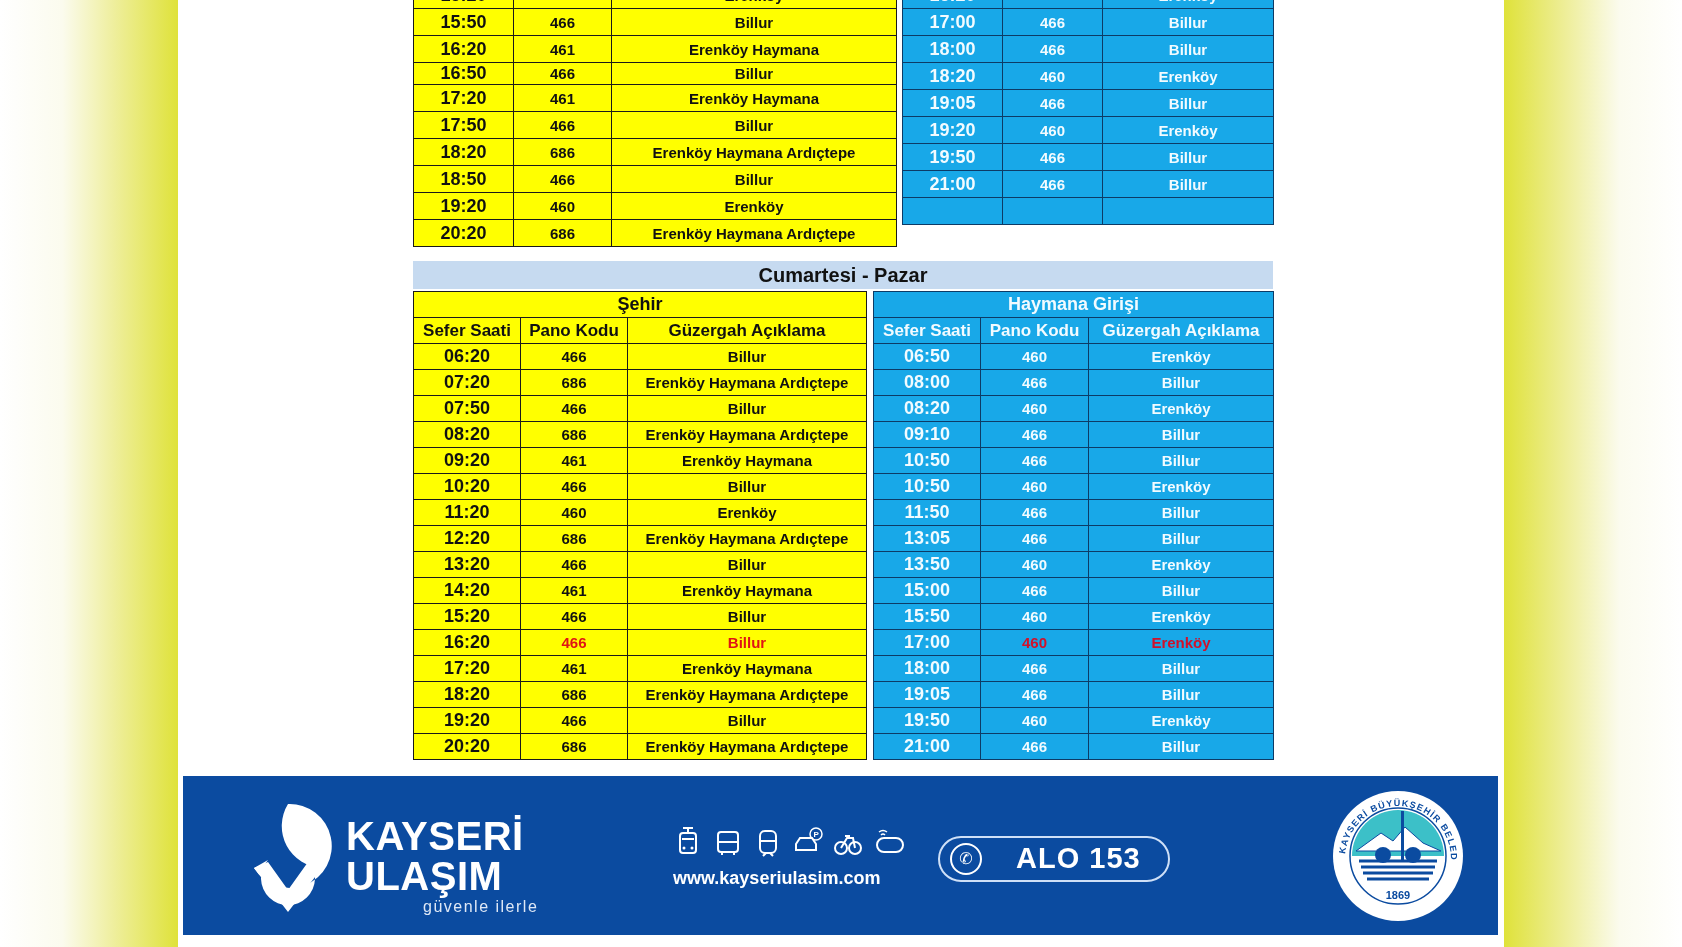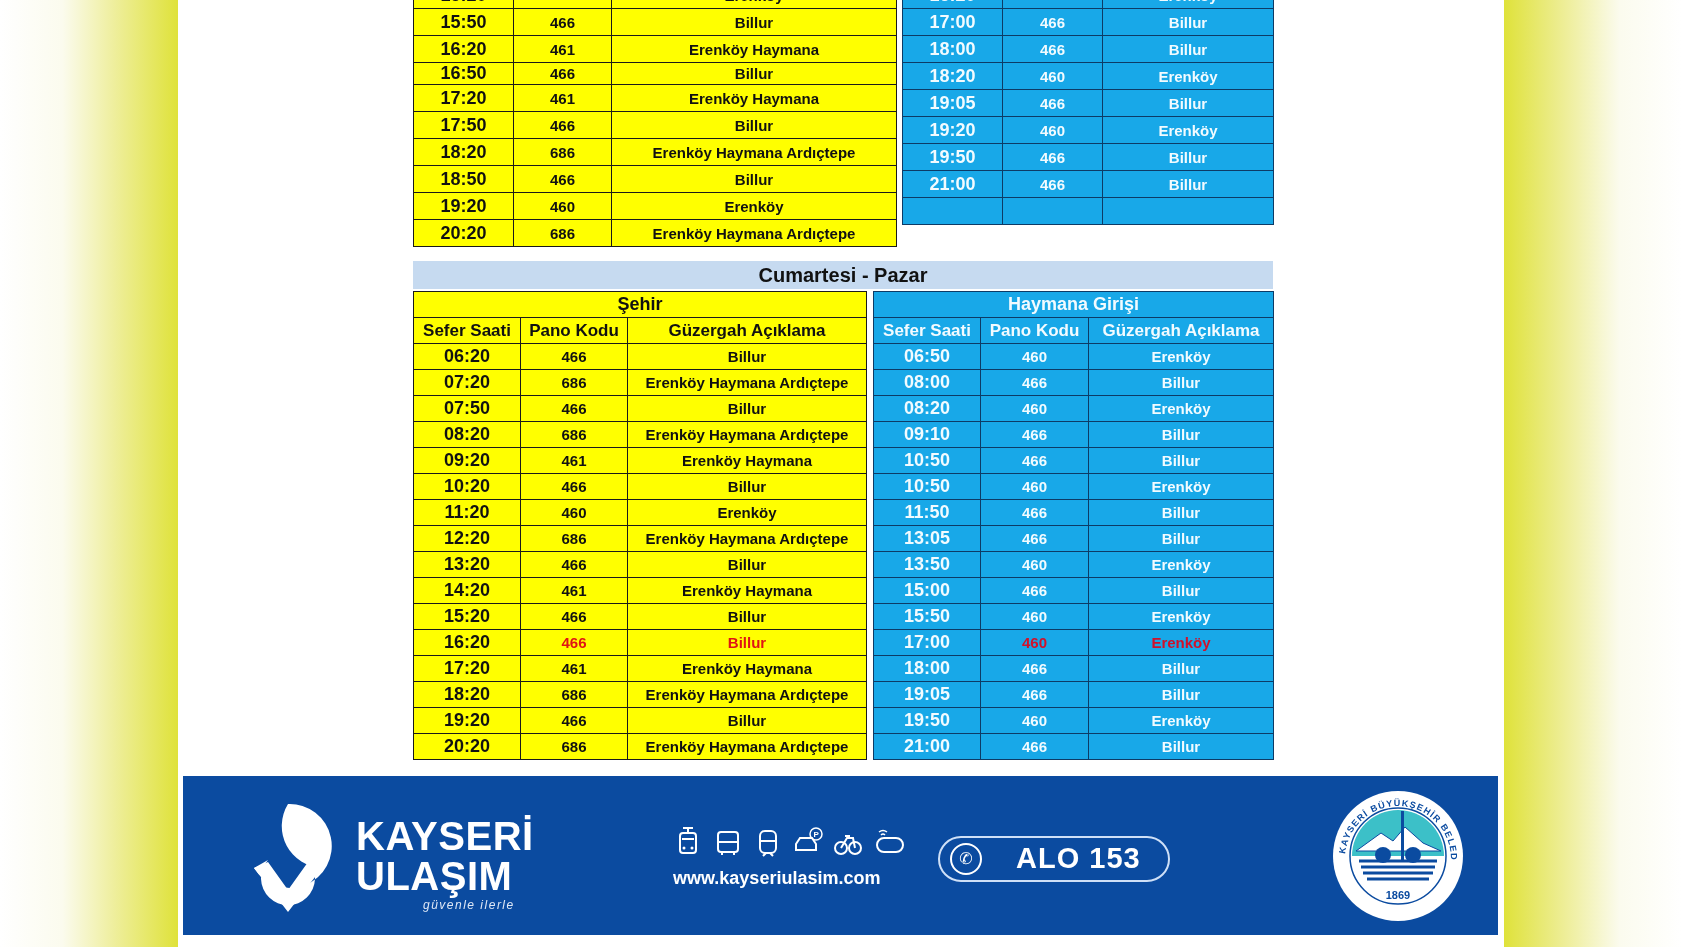--- a/index.html
+++ b/index.html
@@ -41,24 +41,24 @@
     position:absolute; left:413px; top:261px; width:860px; height:28px;
     background:#c6daf0; text-align:center; line-height:28px;
     font-weight:bold; font-size:20px; color:#111;
   }
 
   .footer {
     position:absolute; left:183px; top:776px; width:1315px; height:159px;
     background:#0b4ba0;
   }
   .logo-pin { position:absolute; left:55px; top:22px; width:100px; height:120px; }
-  .logo-title { position:absolute; left:173px; top:40px; color:#fff; font-weight:900;
+  .logo-title { position:absolute; left:163px; top:40px; color:#fff; font-weight:900;
     font-size:40px; line-height:40px; letter-spacing:0.5px; }
-  .logo-tag { position:absolute; left:240px; top:122px; color:#dfe8f6; font-size:12px;
-    font-style:italic; letter-spacing:1.5px; }
+  .logo-tag { position:absolute; left:240px; top:122px; color:#dfe8f6; font-size:16px;
+    letter-spacing:1.5px; }
   .modes { position:absolute; left:490px; top:50px; display:flex; gap:10px; }
   .mode { width:30px; height:32px; color:#fff; font-size:24px; line-height:32px; text-align:center; }
   .url { position:absolute; left:490px; top:92px; color:#fff; font-weight:bold; font-size:18px; }
   .alo {
     position:absolute; left:755px; top:60px; width:228px; height:42px;
     border:2px solid #cfe0f7; border-radius:24px; color:#fff;
   }
   .alo-icon { position:absolute; left:10px; top:5px; width:32px; height:32px;
     border:2.5px solid #fff; border-radius:50%; box-sizing:border-box;
     text-align:center; line-height:27px; font-size:16px; }

